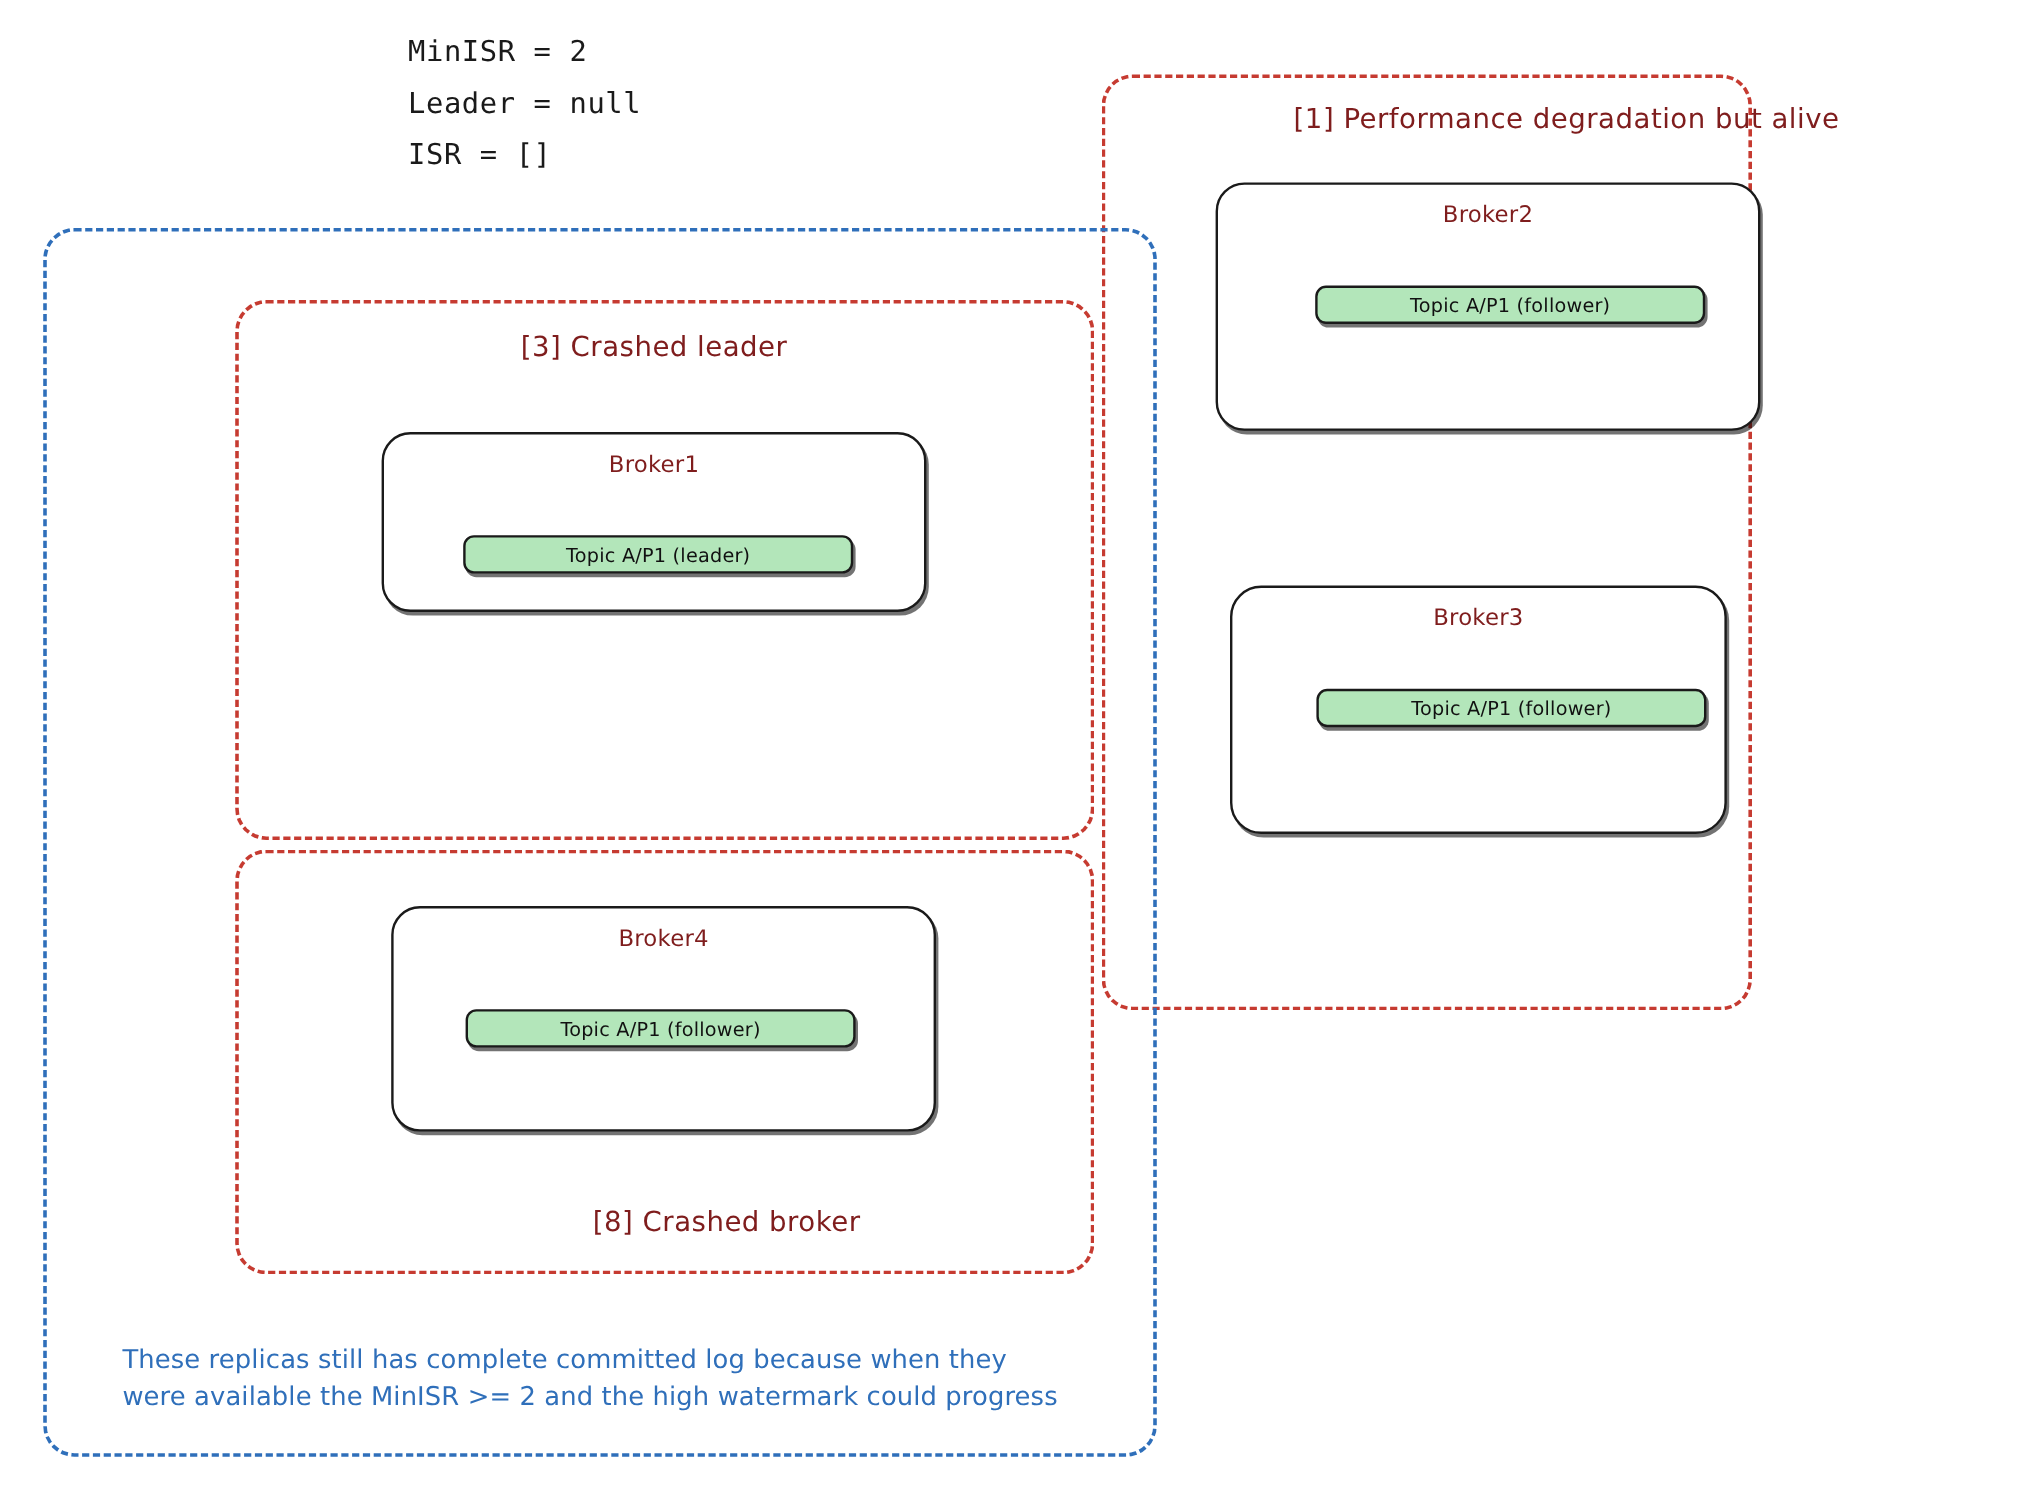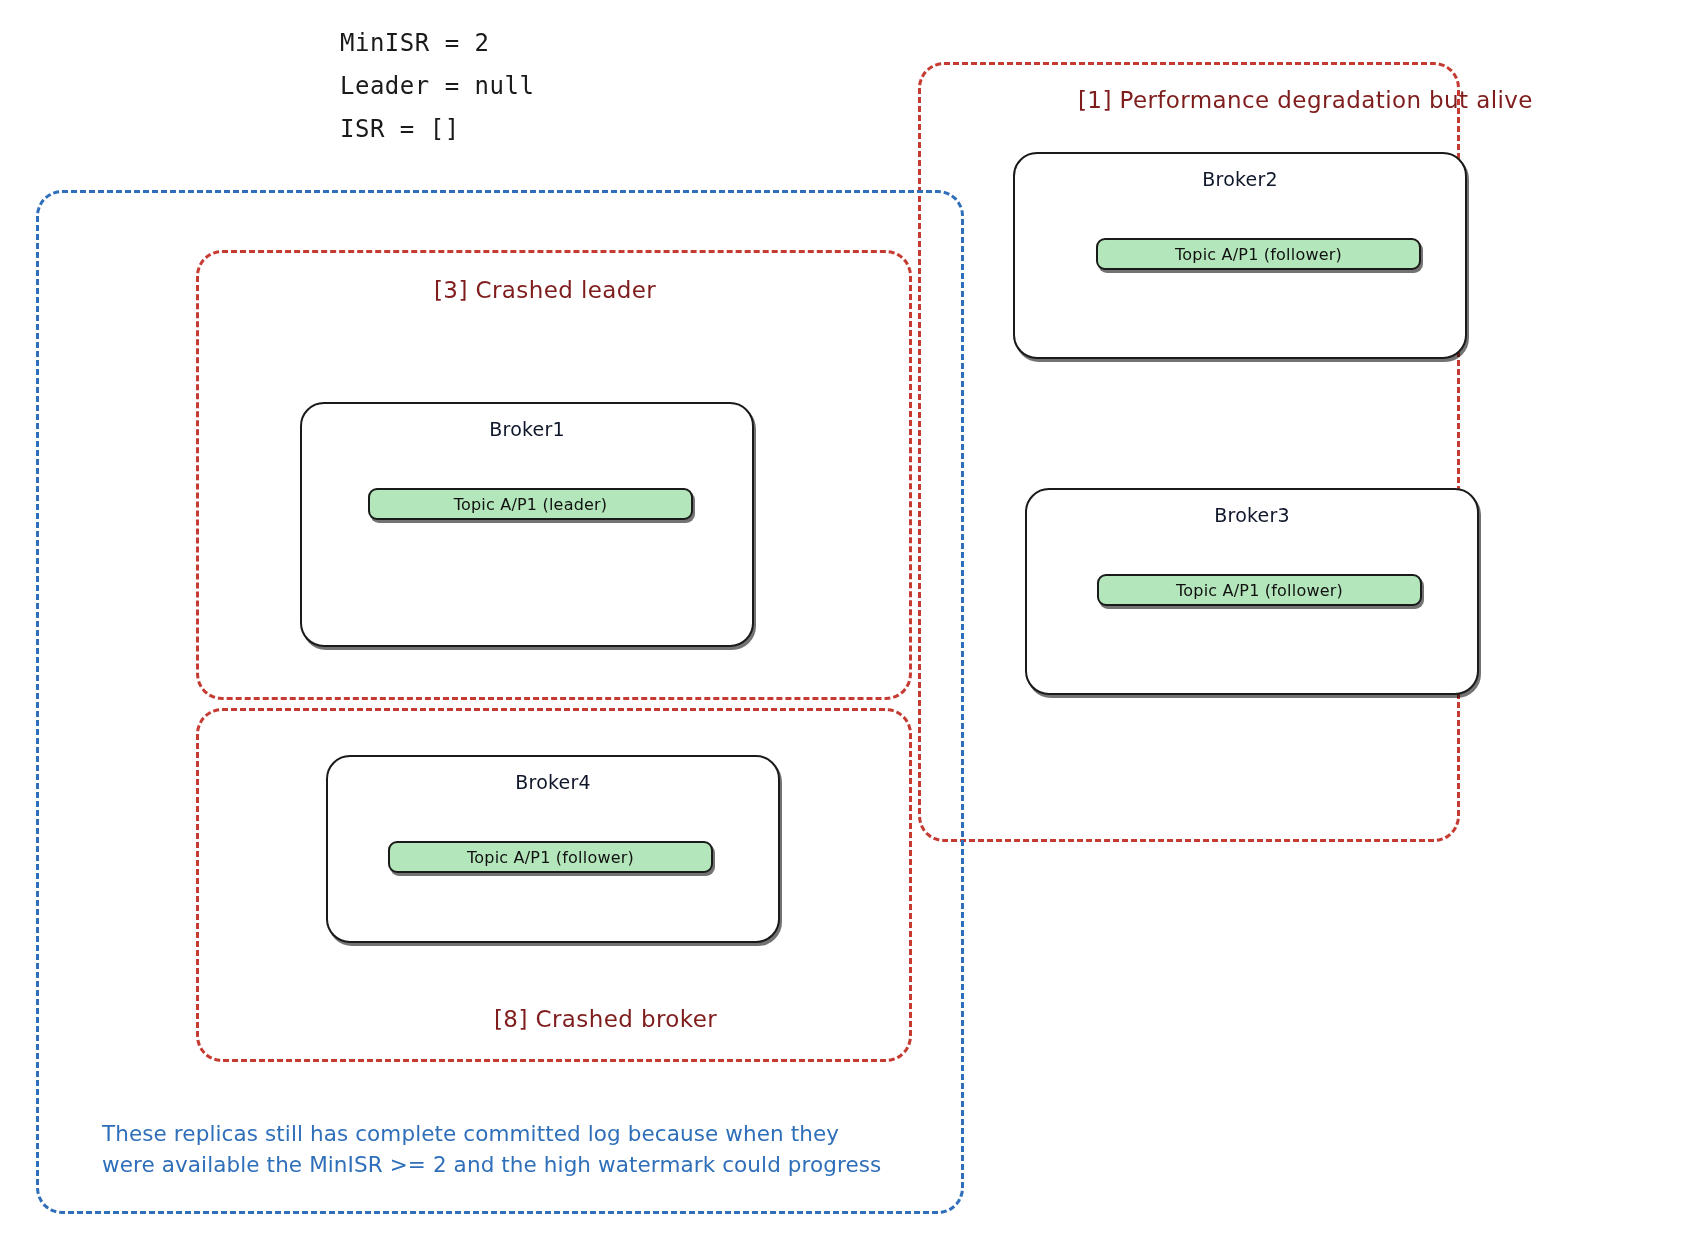--- a/index.html
+++ b/index.html
@@ -80,21 +80,21 @@
     border-radius: 24px;
     box-shadow: 2px 3px 0 rgba(0,0,0,0.55);
   }
   .broker-title {
     position: absolute;
     left: 0; right: 0;
     top: 14px;
     text-align: center;
     font-family: "DejaVu Sans", sans-serif;
     font-size: 19px;
-    color: #0f172a;
+    color: #7f1d1d;
     letter-spacing: 0.2px;
   }
   .replica {
     position: absolute;
     background: #b3e6ba;
     border: 2.2px solid #1a1a1a;
     border-radius: 9px;
     box-shadow: 2px 3px 0 rgba(0,0,0,0.55);
     display: flex;
     align-items: center;
@@ -125,26 +125,26 @@
   <div class="red-label" style="left:434px; top:277px;">[3] Crashed leader</div>
 
   <div class="region region-red" style="left:196px; top:708px; width:716px; height:354px;"></div>
   <div class="red-label" style="left:494px; top:1006px;">[8] Crashed broker</div>
 
   <div class="broker" style="left:1013px; top:152px; width:454px; height:207px;">
     <div class="broker-title">Broker2</div>
     <div class="replica" style="left:81px; top:84px; width:325px; height:32px;">Topic A/P1 (follower)</div>
   </div>
 
-  <div class="broker" style="left:1025px; top:488px; width:454px; height:207px;">
+  <div class="broker" style="left:1025px; top:488px; width:414px; height:207px;border-radius:26px;">
     <div class="broker-title">Broker3</div>
     <div class="replica" style="left:70px; top:84px; width:325px; height:32px;">Topic A/P1 (follower)</div>
   </div>
 
-  <div class="broker" style="left:300px; top:360px; width:454px; height:245px;margin-top:42px;">
+  <div class="broker" style="left:318px; top:360px; width:454px; height:150px;">
     <div class="broker-title">Broker1</div>
     <div class="replica" style="left:66px; top:84px; width:325px; height:32px;">Topic A/P1 (leader)</div>
   </div>
 
   <div class="broker" style="left:326px; top:755px; width:454px; height:188px;">
     <div class="broker-title">Broker4</div>
     <div class="replica" style="left:60px; top:84px; width:325px; height:32px;">Topic A/P1 (follower)</div>
   </div>
 
   <div class="blue-note">

